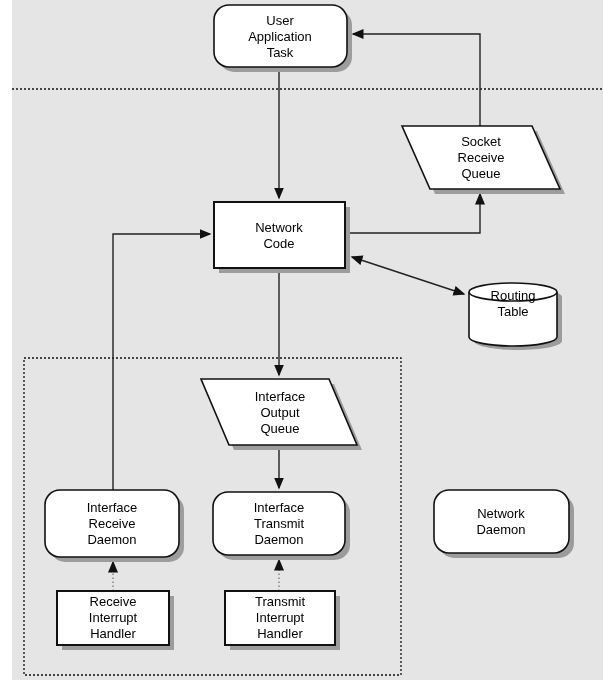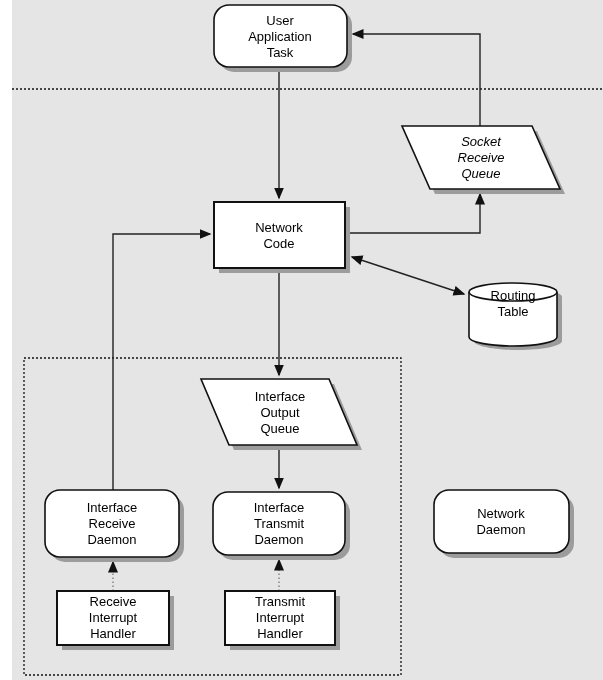--- a/index.html
+++ b/index.html
@@ -102,21 +102,21 @@
     <g>
       <rect x="218" y="596" width="110" height="54" fill="#9c9c9c"></rect>
       <rect x="213" y="591" width="110" height="54" fill="#ffffff" stroke="#111111" stroke-width="2"></rect>
     </g>
   </svg>
 
   <div class="node-label" style="left:268px; top:37px;">User
 Application
 Task</div>
 
-  <div class="node-label" style="left:469px; top:158px;font-style:italic;">Socket
+  <div class="node-label" style="left:469px; top:158px;">Socket
 Receive
 Queue</div>
 
   <div class="node-label" style="left:267px; top:236px;">Network
 Code</div>
 
   <div class="node-label" style="left:501px; top:304px;">Routing
 Table</div>
 
   <div class="node-label" style="left:268px; top:413px;">Interface

